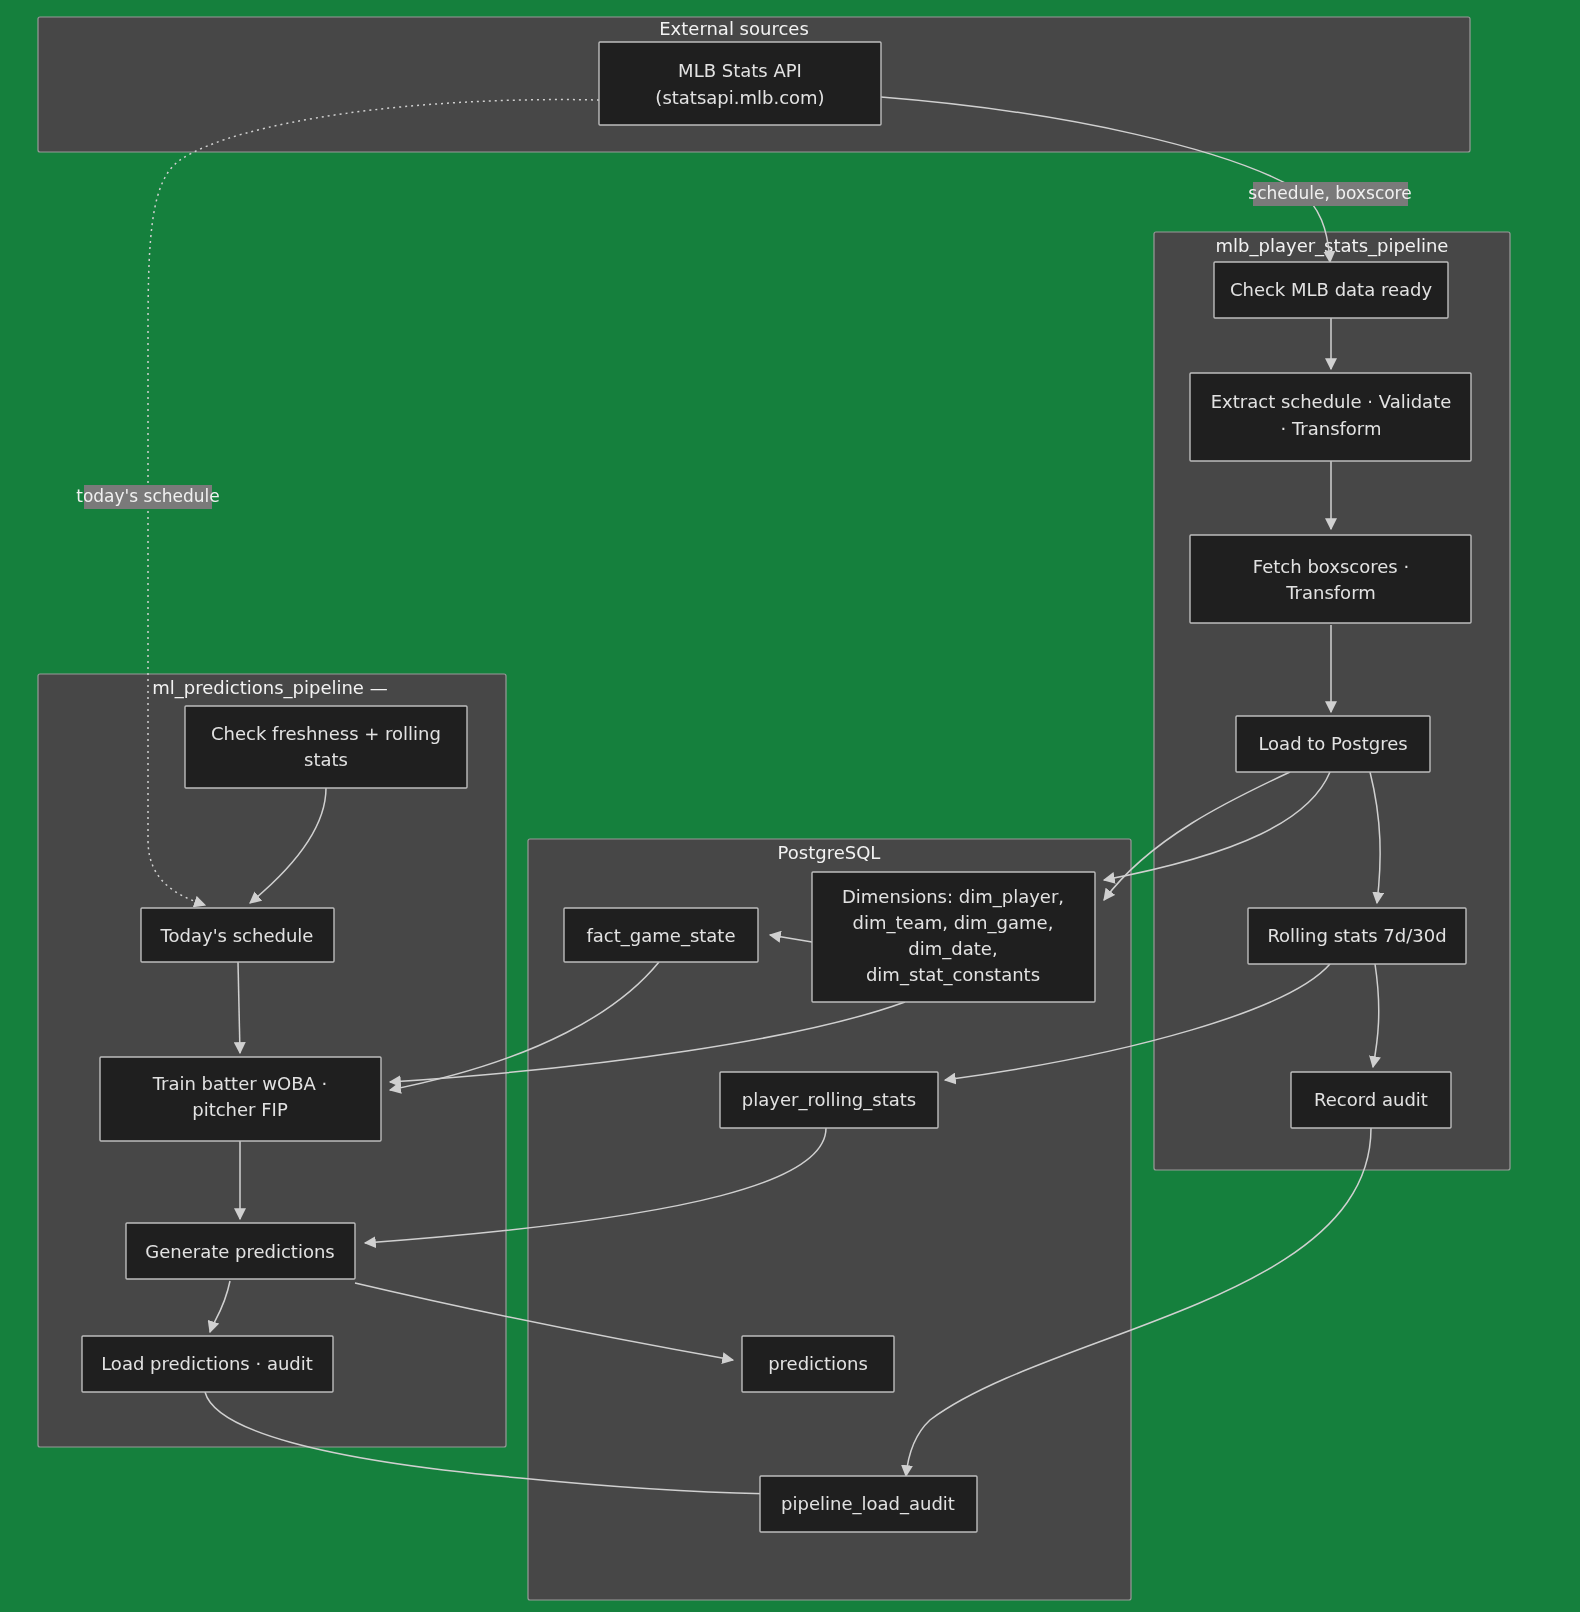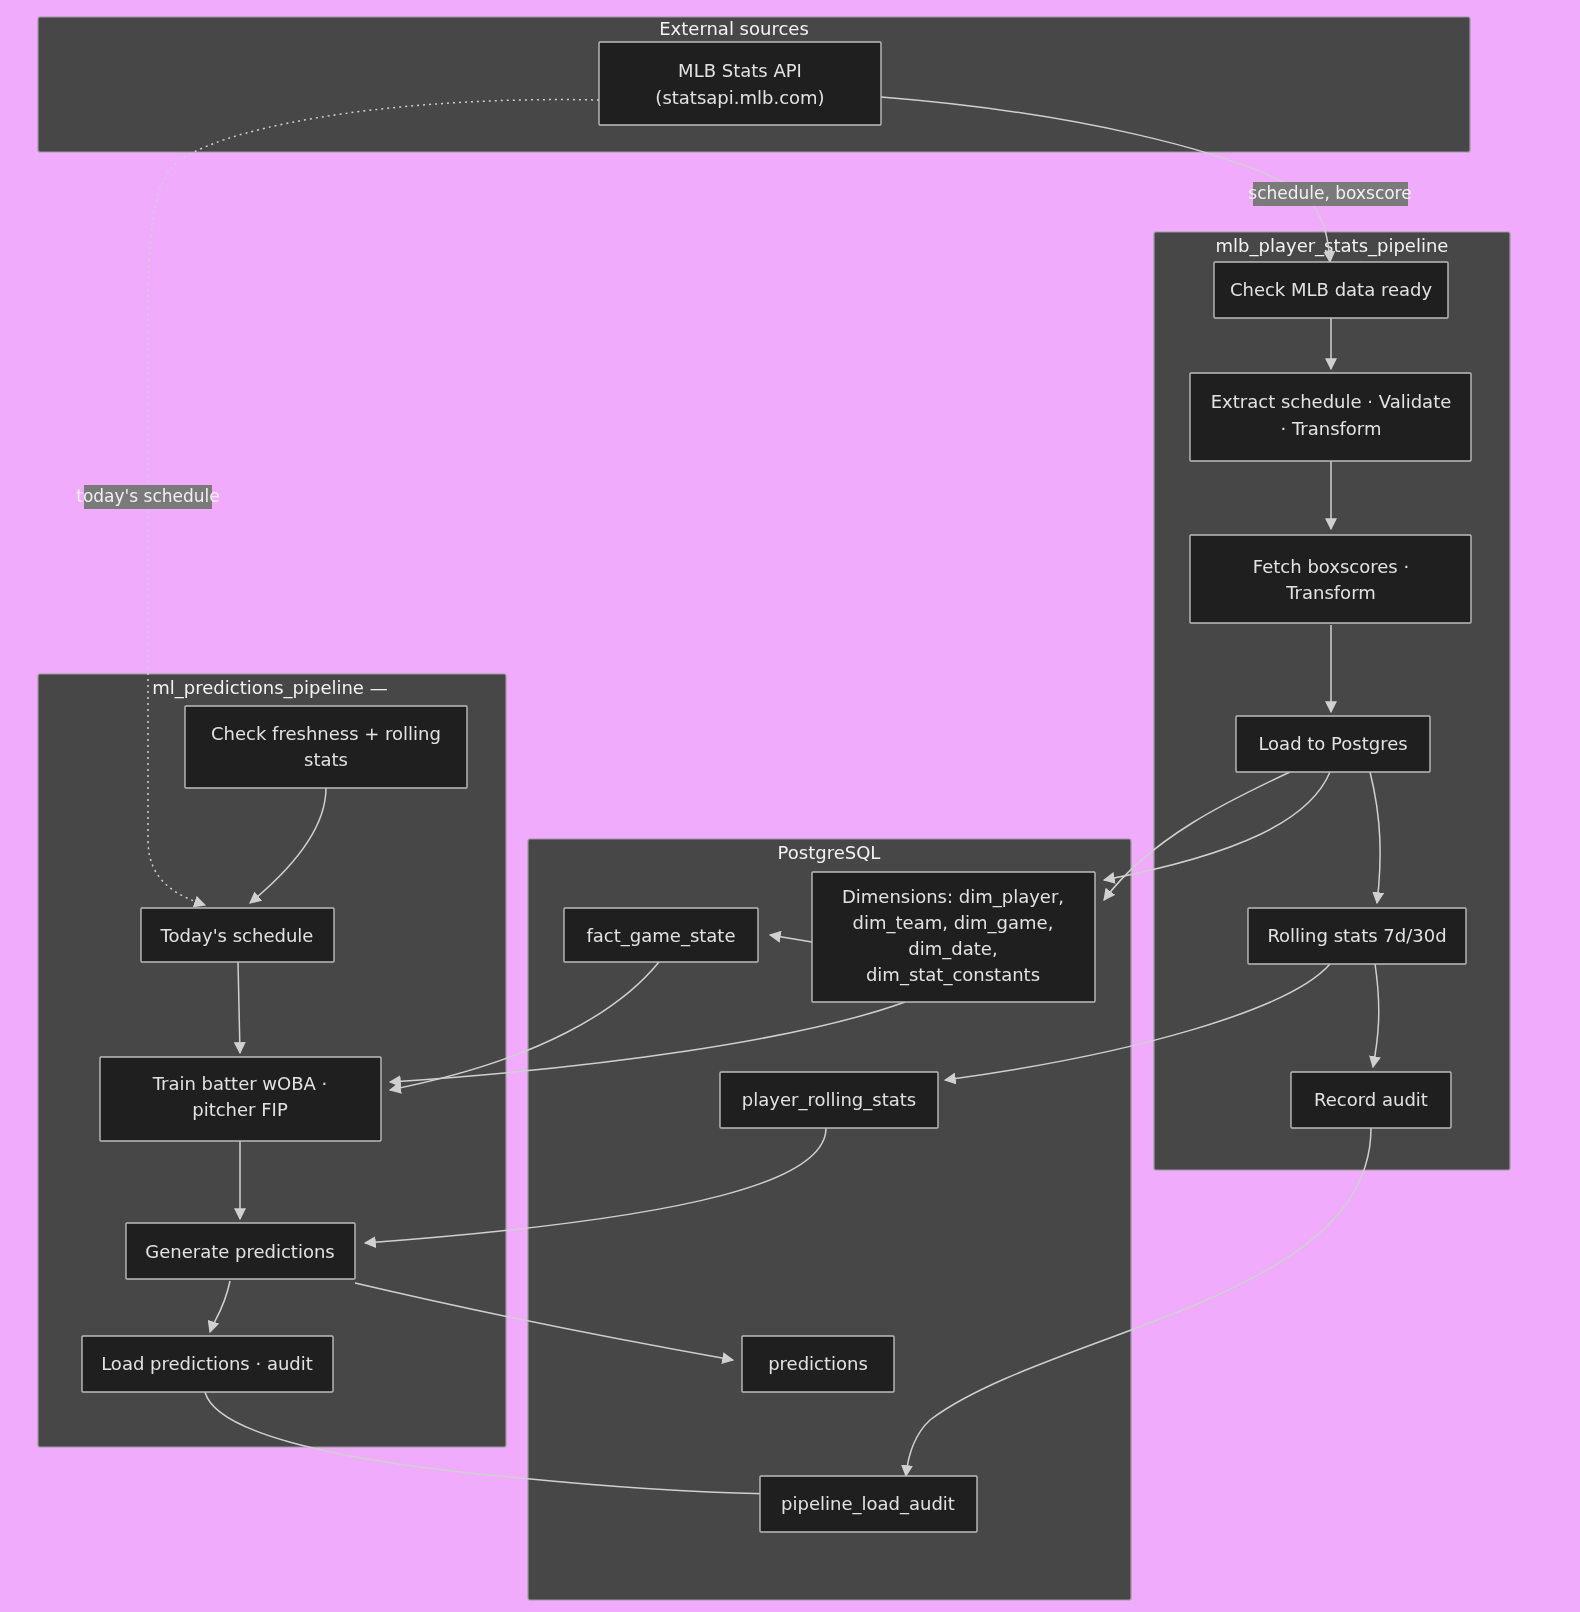--- a/index.html
+++ b/index.html
@@ -5,21 +5,21 @@
 <style>
   html, body {
     margin: 0;
     padding: 0;
     background: #111215;
   }
   #diagram-root {
     position: relative;
     width: 1580px;
     height: 1612px;
-    background: #f0abfc;
+    background: #15803d;
     font-family: "DejaVu Sans", "Liberation Sans", sans-serif;
     overflow: hidden;
   }
   svg.layer {
     position: absolute;
     left: 0;
     top: 0;
     width: 1580px;
     height: 1612px;
   }

